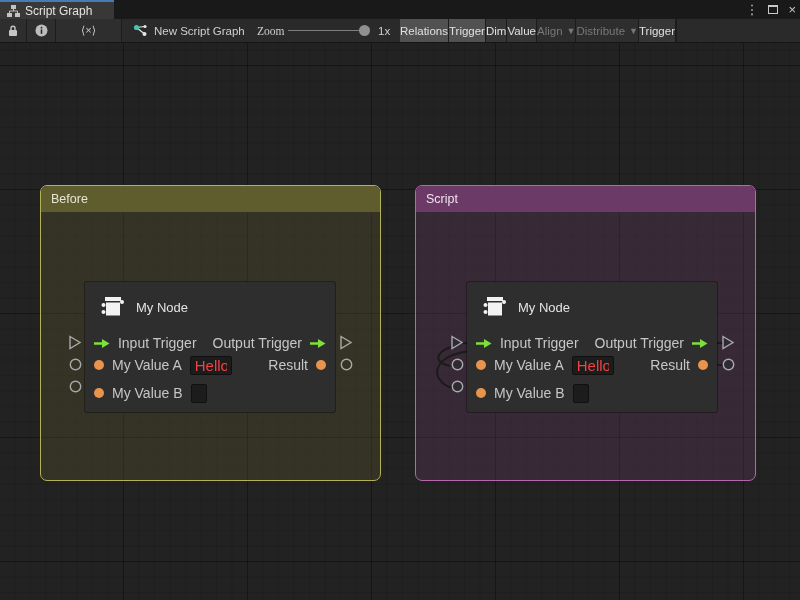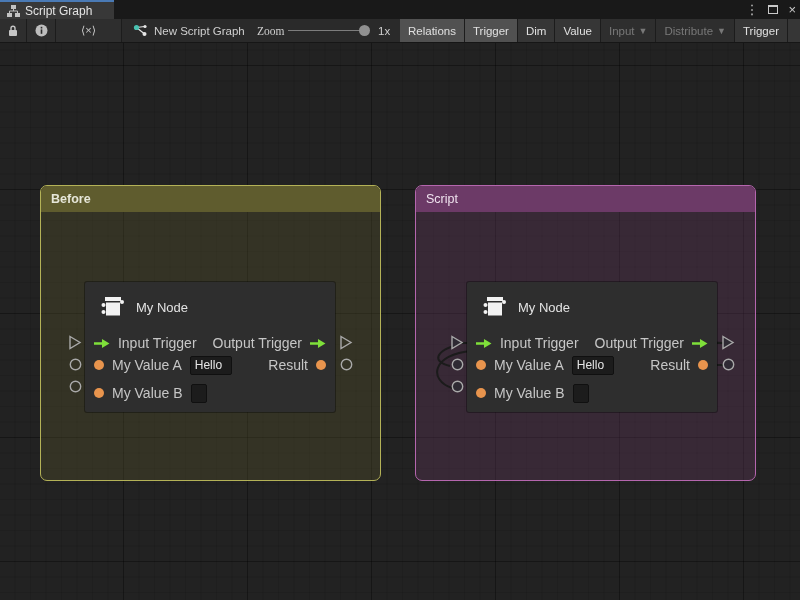--- a/index.html
+++ b/index.html
@@ -17,62 +17,62 @@
 
   
   .toolbar { position:absolute; left:0; top:19px; width:800px; height:24px; background:#2a2a2a;
     border-bottom:1px solid #161616; color:#d6d6d6; font-size:11.5px; }
   .tb-btn { position:absolute; top:0; height:23px; display:flex; align-items:center; justify-content:center;
     background:#2e2e2e; border-right:1px solid #1c1c1c; }
   .tb-label { position:absolute; top:0; height:23px; display:flex; align-items:center; gap:6px; color:#cfcfcf; }
   .slider-track { position:absolute; top:11px; height:1px; background:#7d7d7d; }
   .slider-handle { position:absolute; top:6px; width:11px; height:11px; border-radius:50%; background:#909090; }
   .right-btns { position:absolute; left:400px; top:0; height:23px; display:flex; }
-  .rb { height:23px; padding:0 8px; display:flex; align-items:center; gap:4px; background:#363636;
+  .rb { height:23px; padding:0 0; display:flex; align-items:center; gap:4px; background:#363636;
     border-right:1px solid #1c1c1c; color:#e0e0e0; white-space:nowrap; }
   .rb.active { background:#515151; }
   .rb.disabled { background:#2e2e2e; color:#787878; }
   .rb .caret { font-size:9px; margin-top:1px; }
 
   
   .canvas { position:absolute; left:0; top:43px; width:800px; height:557px; background-color:#222222;
     background-image:
       linear-gradient(to right, rgba(0,0,0,0.30) 1px, transparent 1px),
       linear-gradient(to bottom, rgba(0,0,0,0.30) 1px, transparent 1px),
       linear-gradient(to right, rgba(0,0,0,0.10) 1px, transparent 1px),
       linear-gradient(to bottom, rgba(0,0,0,0.10) 1px, transparent 1px);
     background-size:124px 124px, 124px 124px, 15.5px 15.5px, 15.5px 15.5px;
     background-position:123px 0, 0 22px, 14.5px 0, 0 6.5px; }
 
   
   .group { position:absolute; width:341px; height:296px; border-radius:7px; }
   .group-header { height:26px; border-radius:6px 6px 0 0; display:flex; align-items:center;
     padding-left:10px; font-size:12.5px; }
   .group.before { left:40px; top:142px; border:1.5px solid #b4b257; background:rgba(96,93,46,0.30); }
-  .group.before .group-header { background:#5f5c2e; color:#e6e6d8;font-weight:bold; }
+  .group.before .group-header { background:#5f5c2e; color:#e6e6d8; }
   .group.after { left:415px; top:142px; border:1.5px solid #b566ae; background:rgba(109,58,104,0.30); }
   .group.after .group-header { background:#6c3a67; color:#efe2ee; }
 
   
   .wires { position:absolute; left:0; top:0; width:800px; height:557px; pointer-events:none; }
 
   
   .node { position:absolute; top:239px; width:250px; height:130px; background:#2e2e2e;
     border-radius:2px; box-shadow:0 0 0 1px rgba(0,0,0,0.35); }
   .node.before-node { left:85px; }
   .node.after-node { left:467px; }
   .node-header { position:absolute; left:14px; top:12px; display:flex; align-items:center; gap:10px; }
   .node-title { color:#e2e2e2; font-size:13px; }
   .row { position:absolute; left:9px; right:9px; height:22px; display:flex; align-items:center; gap:8px; }
   .row1 { top:50px; } .row2 { top:72px; } .row3 { top:100px; }
   .plabel { color:#c6c6c6; font-size:14px; white-space:nowrap; }
   .spacer { flex:1; }
   .dot { width:10px; height:10px; border-radius:50%; background:#e8944d; flex:none; }
-  .field { background:#1c1c1c; border:1px solid #101010; border-radius:2px; color:#e5e5e5;
-    font-size:12px; height:19px; padding:0 4px; font-family:"Liberation Sans", sans-serif; }
+  .field { background:#1c1c1c; border:1px solid #101010; border-radius:2px; color:#ef4444;
+    font-size:15px; height:19px; padding:0 4px; font-family:"Liberation Sans", sans-serif; }
   .field.small { width:16px; }
   .field.text { width:42px; }
   
   .ext { position:absolute; }
   .ext svg { display:block; }
   .el1 { left:-17px; top:53px; } .el2 { left:-16px; top:76px; } .el3 { left:-16px; top:98px; }
   .er1 { left:254px; top:53px; } .er2 { left:255px; top:76px; }
 </style>
 </head>
 <body>
@@ -136,21 +136,21 @@
     <div class="rb active">
         <span>Trigger</span>
       </div>
     <div class="rb">
         <span>Dim</span>
       </div>
     <div class="rb">
         <span>Value</span>
       </div>
     <div class="rb disabled">
-      <span>Input</span>
+      <span>Align</span>
       <span class="caret">▼</span>
     </div>
     <div class="rb disabled">
       <span>Distribute</span>
       <span class="caret">▼</span>
     </div>
     <div class="rb">
         <span>Trigger</span>
       </div>
     <div class="rb"></div>

